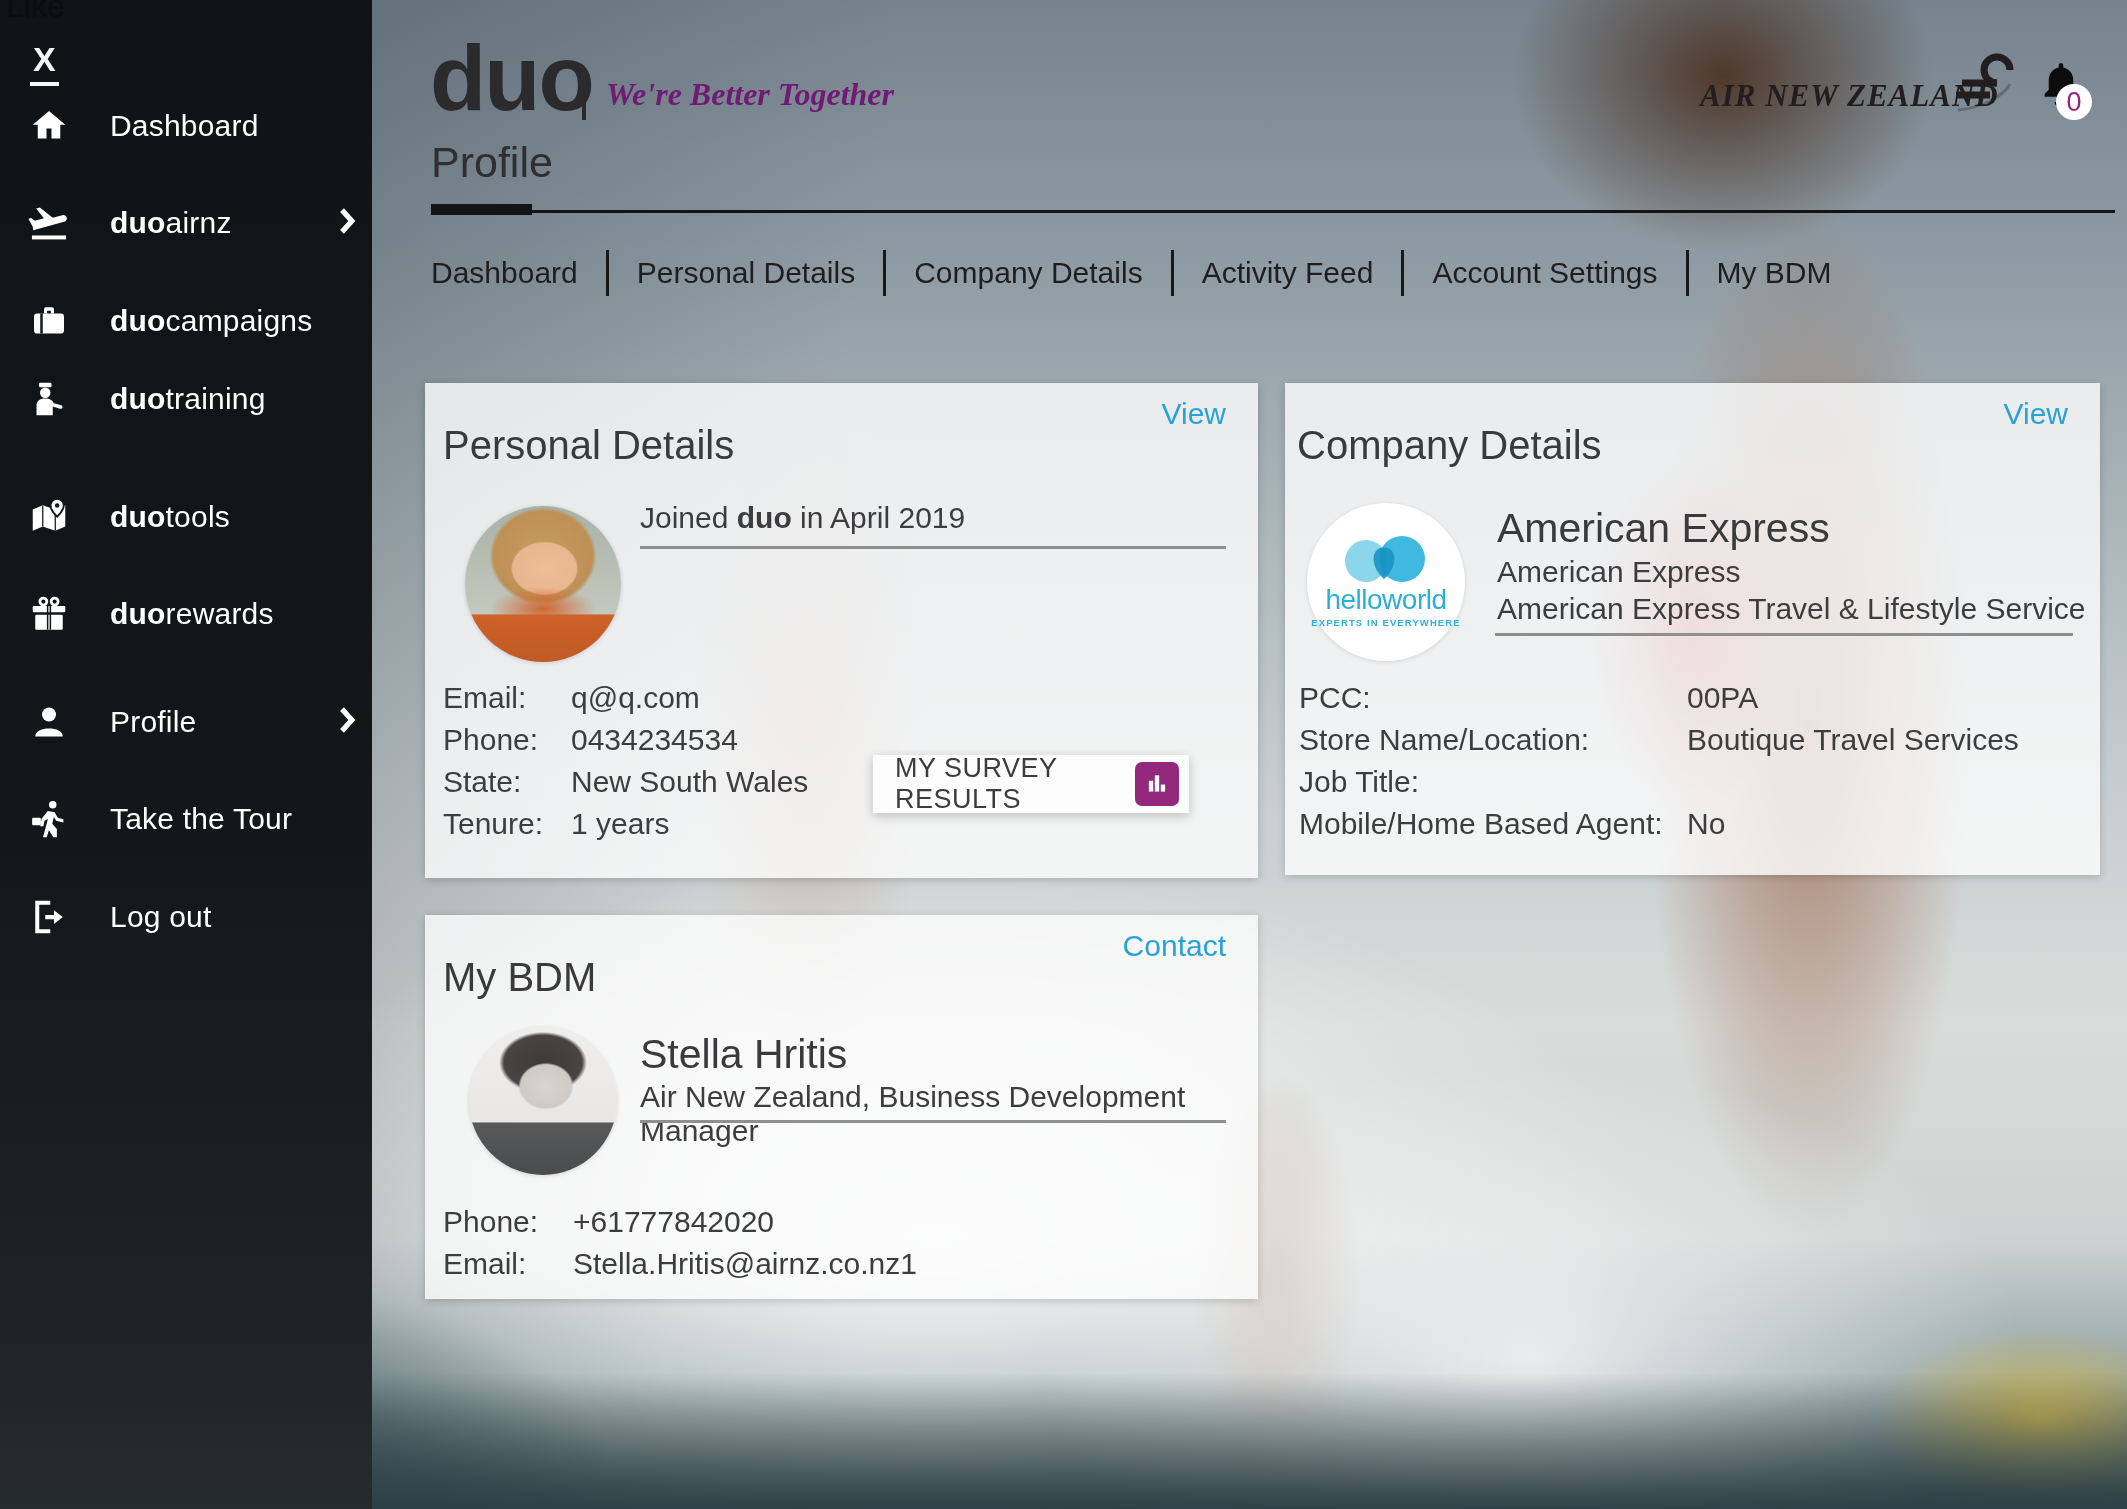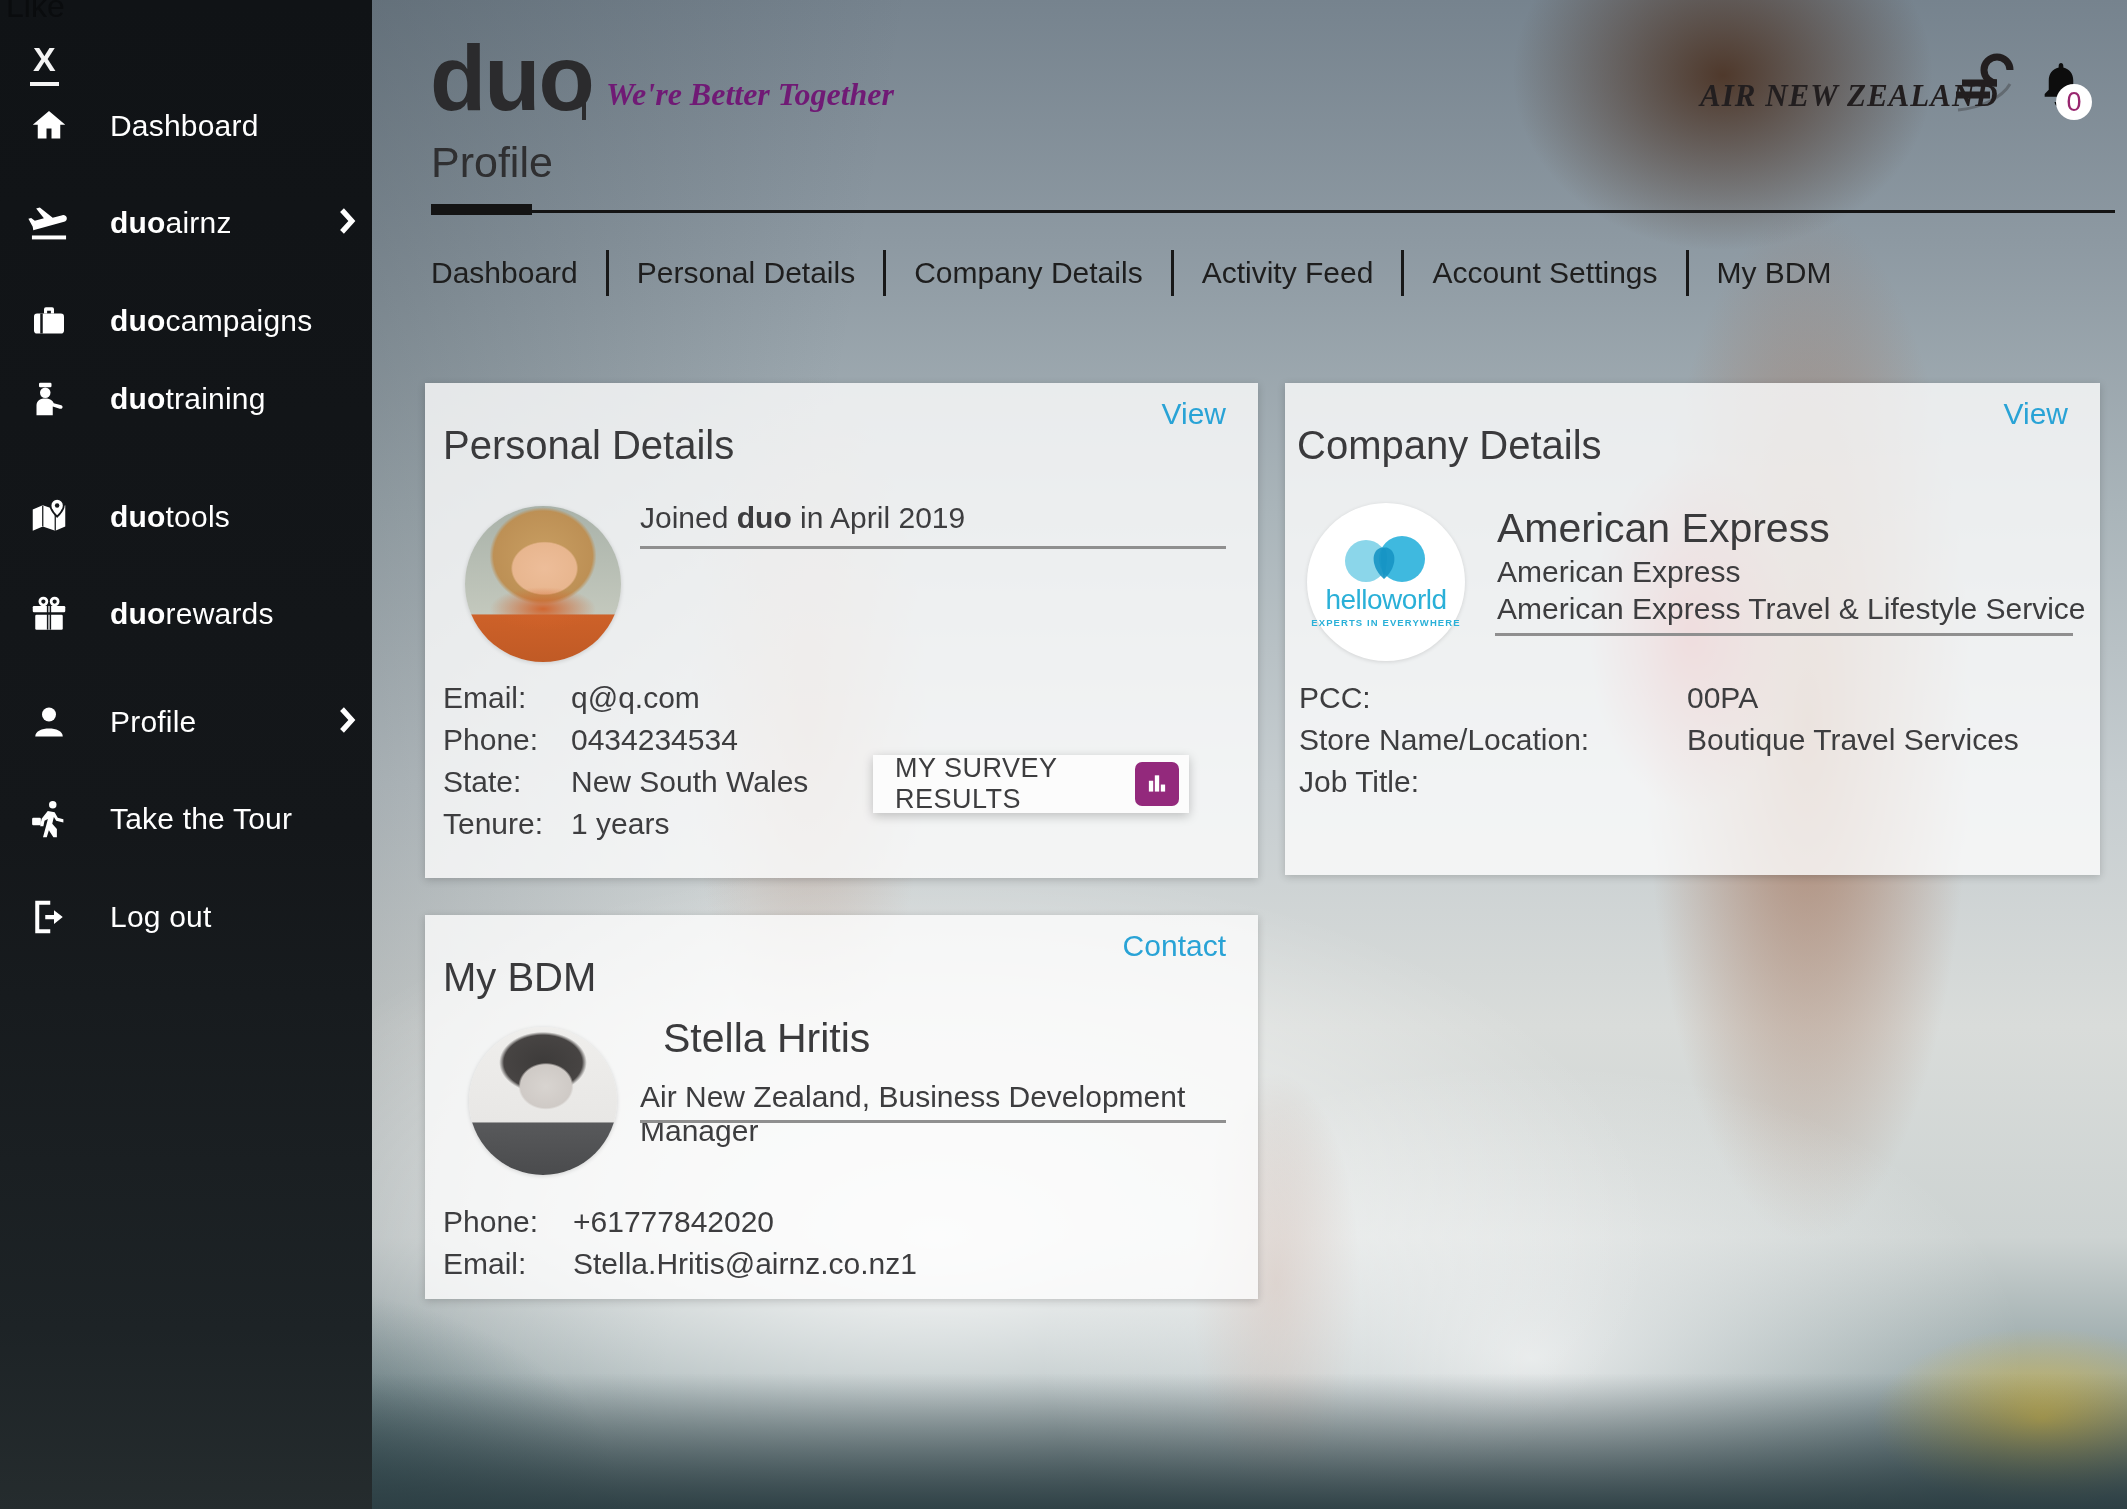--- a/index.html
+++ b/index.html
@@ -348,29 +348,33 @@
         <span class="val">00PA</span>
       </div>
       <div class="row">
         <span class="lbl">Store Name/Location:</span>
         <span class="val">Boutique Travel Services</span>
       </div>
       <div class="row">
         <span class="lbl">Job Title:</span>
         <span class="val"></span>
       </div>
+      <div class="row">
+        <span class="lbl">Mobile/Home Based Agent:</span>
+        <span class="val">No</span>
+      </div>
     </div>
   </section>
 
   <section class="card card-bdm">
     <span class="card-link">Contact</span>
     <h2 class="card-title" style="margin:0;font-weight:400;">My BDM</h2>
     <div class="avatar avatar-bdm"></div>
 
-    <div class="big-name" style="left:215px;top:100px;margin-left:23px;">Stella Hritis</div>
+    <div class="big-name" style="left:215px;top:116px;">Stella Hritis</div>
     <div class="sub-name" style="left:215px;top:165px;">Air New Zealand, Business Development Manager</div>
     <div class="rule rule-bdm"></div>
 
     <div class="rows rows-bdm">
       <div class="row">
         <span class="lbl">Phone:</span>
         <span class="val">+61777842020</span>
       </div>
       <div class="row">
         <span class="lbl">Email:</span>

